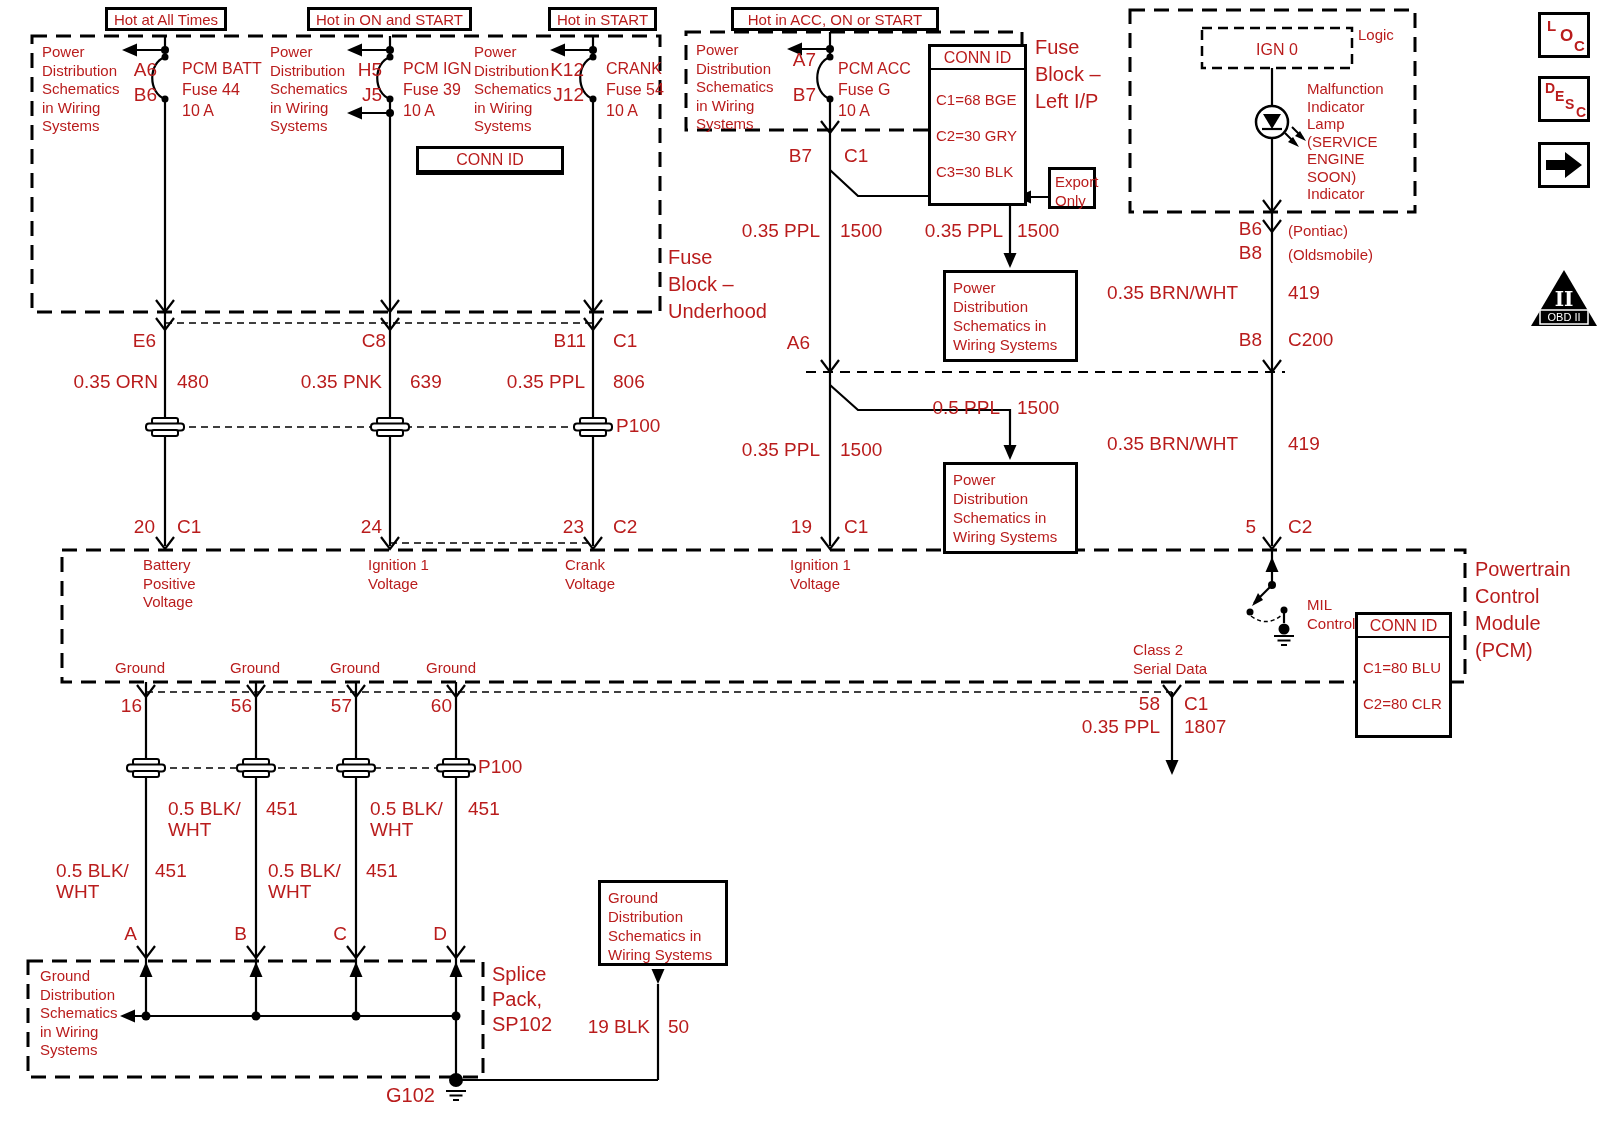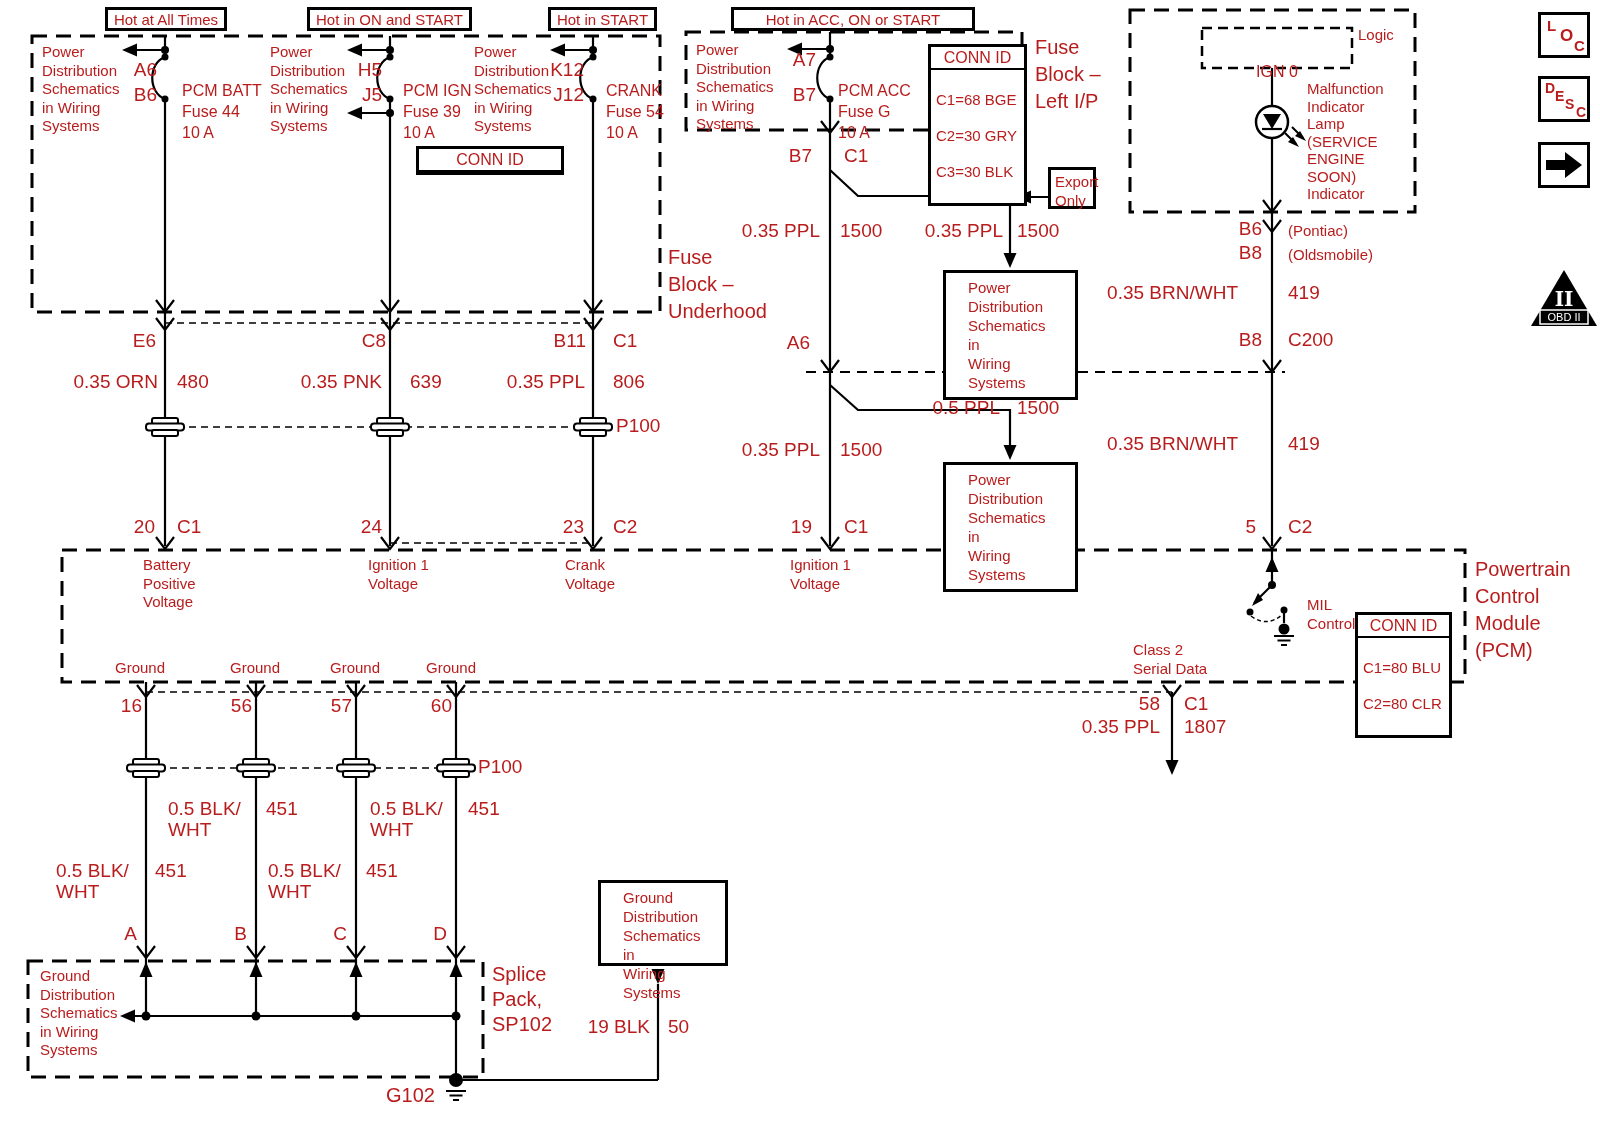--- a/index.html
+++ b/index.html
@@ -2,30 +2,30 @@
 <html><head>
 <meta charset="utf-8">
 <style>
   html,body{margin:0;padding:0;background:#fff;}
   #canvas{position:relative;width:1600px;height:1127px;background:#fff;overflow:hidden;
           font-family:"Liberation Sans",sans-serif;color:#b91c1c;}
   svg.layer{position:absolute;left:0;top:0;z-index:1;}
   .t{position:absolute;z-index:2;font-size:19px;line-height:1.1;white-space:pre-line;}
   .s{font-size:15px;line-height:1.24;}
   .s17{font-size:15px;line-height:1.17;}
-  .f16{font-size:16px;line-height:1.32;margin-top:22px;}
+  .f16{font-size:16px;line-height:1.32;}
   .f20{font-size:20px;line-height:1.35;}
   .lh23{line-height:1.15;}
   .ra{text-align:right;}
   .box{position:absolute;z-index:2;border:3px solid #000;background:#fff;box-sizing:border-box;}
   .flag{font-size:15px;display:flex;align-items:center;justify-content:center;height:24px;padding:0 3px;}
   .cid-title{text-align:center;font-size:16px;padding:2px 0 1px;border-bottom:2px solid #000;}
   .cid-rows{padding:3px 5px 4px;font-size:16px;line-height:18px;white-space:pre-line;}
   .rows15 .cid-rows{font-size:15px;}
-  .refbox{padding:5px 22px;font-size:15px;line-height:19px;white-space:pre-line;}
+  .refbox{padding:5px 7px;font-size:15px;line-height:19px;white-space:pre-line;}
   .sideicon{position:absolute;z-index:2;border:3px solid #000;background:#fff;box-sizing:border-box;width:52px;height:46px;}
   .sideicon span{position:absolute;font-weight:bold;}
 </style>
 </head>
 <body>
 
 <div id="canvas">
 
 <svg class="layer" width="1600" height="1127" viewBox="0 0 1600 1127">
   <defs>
@@ -194,21 +194,21 @@
 
 <div class="box flag" style="left:105px;top:7px;width:122px;">
       <span>Hot at All Times</span>
     </div>
 <div class="box flag" style="left:307px;top:7px;width:165px;">
       <span>Hot in ON and START</span>
     </div>
 <div class="box flag" style="left:548px;top:7px;width:109px;">
       <span>Hot in START</span>
     </div>
-<div class="box flag" style="left:731px;top:7px;width:244px;">
+<div class="box flag" style="left:731px;top:7px;width:208px;">
       <span>Hot in ACC, ON or START</span>
     </div>
 
 <div class="t s" style="left:42px;top:43px;">Power
 Distribution
 Schematics
 in Wiring
 Systems</div>
 <div class="t ra" style="left:118px;top:60px;width:39px;">A6</div>
 <div class="t ra" style="left:118px;top:85px;width:39px;">B6</div>

